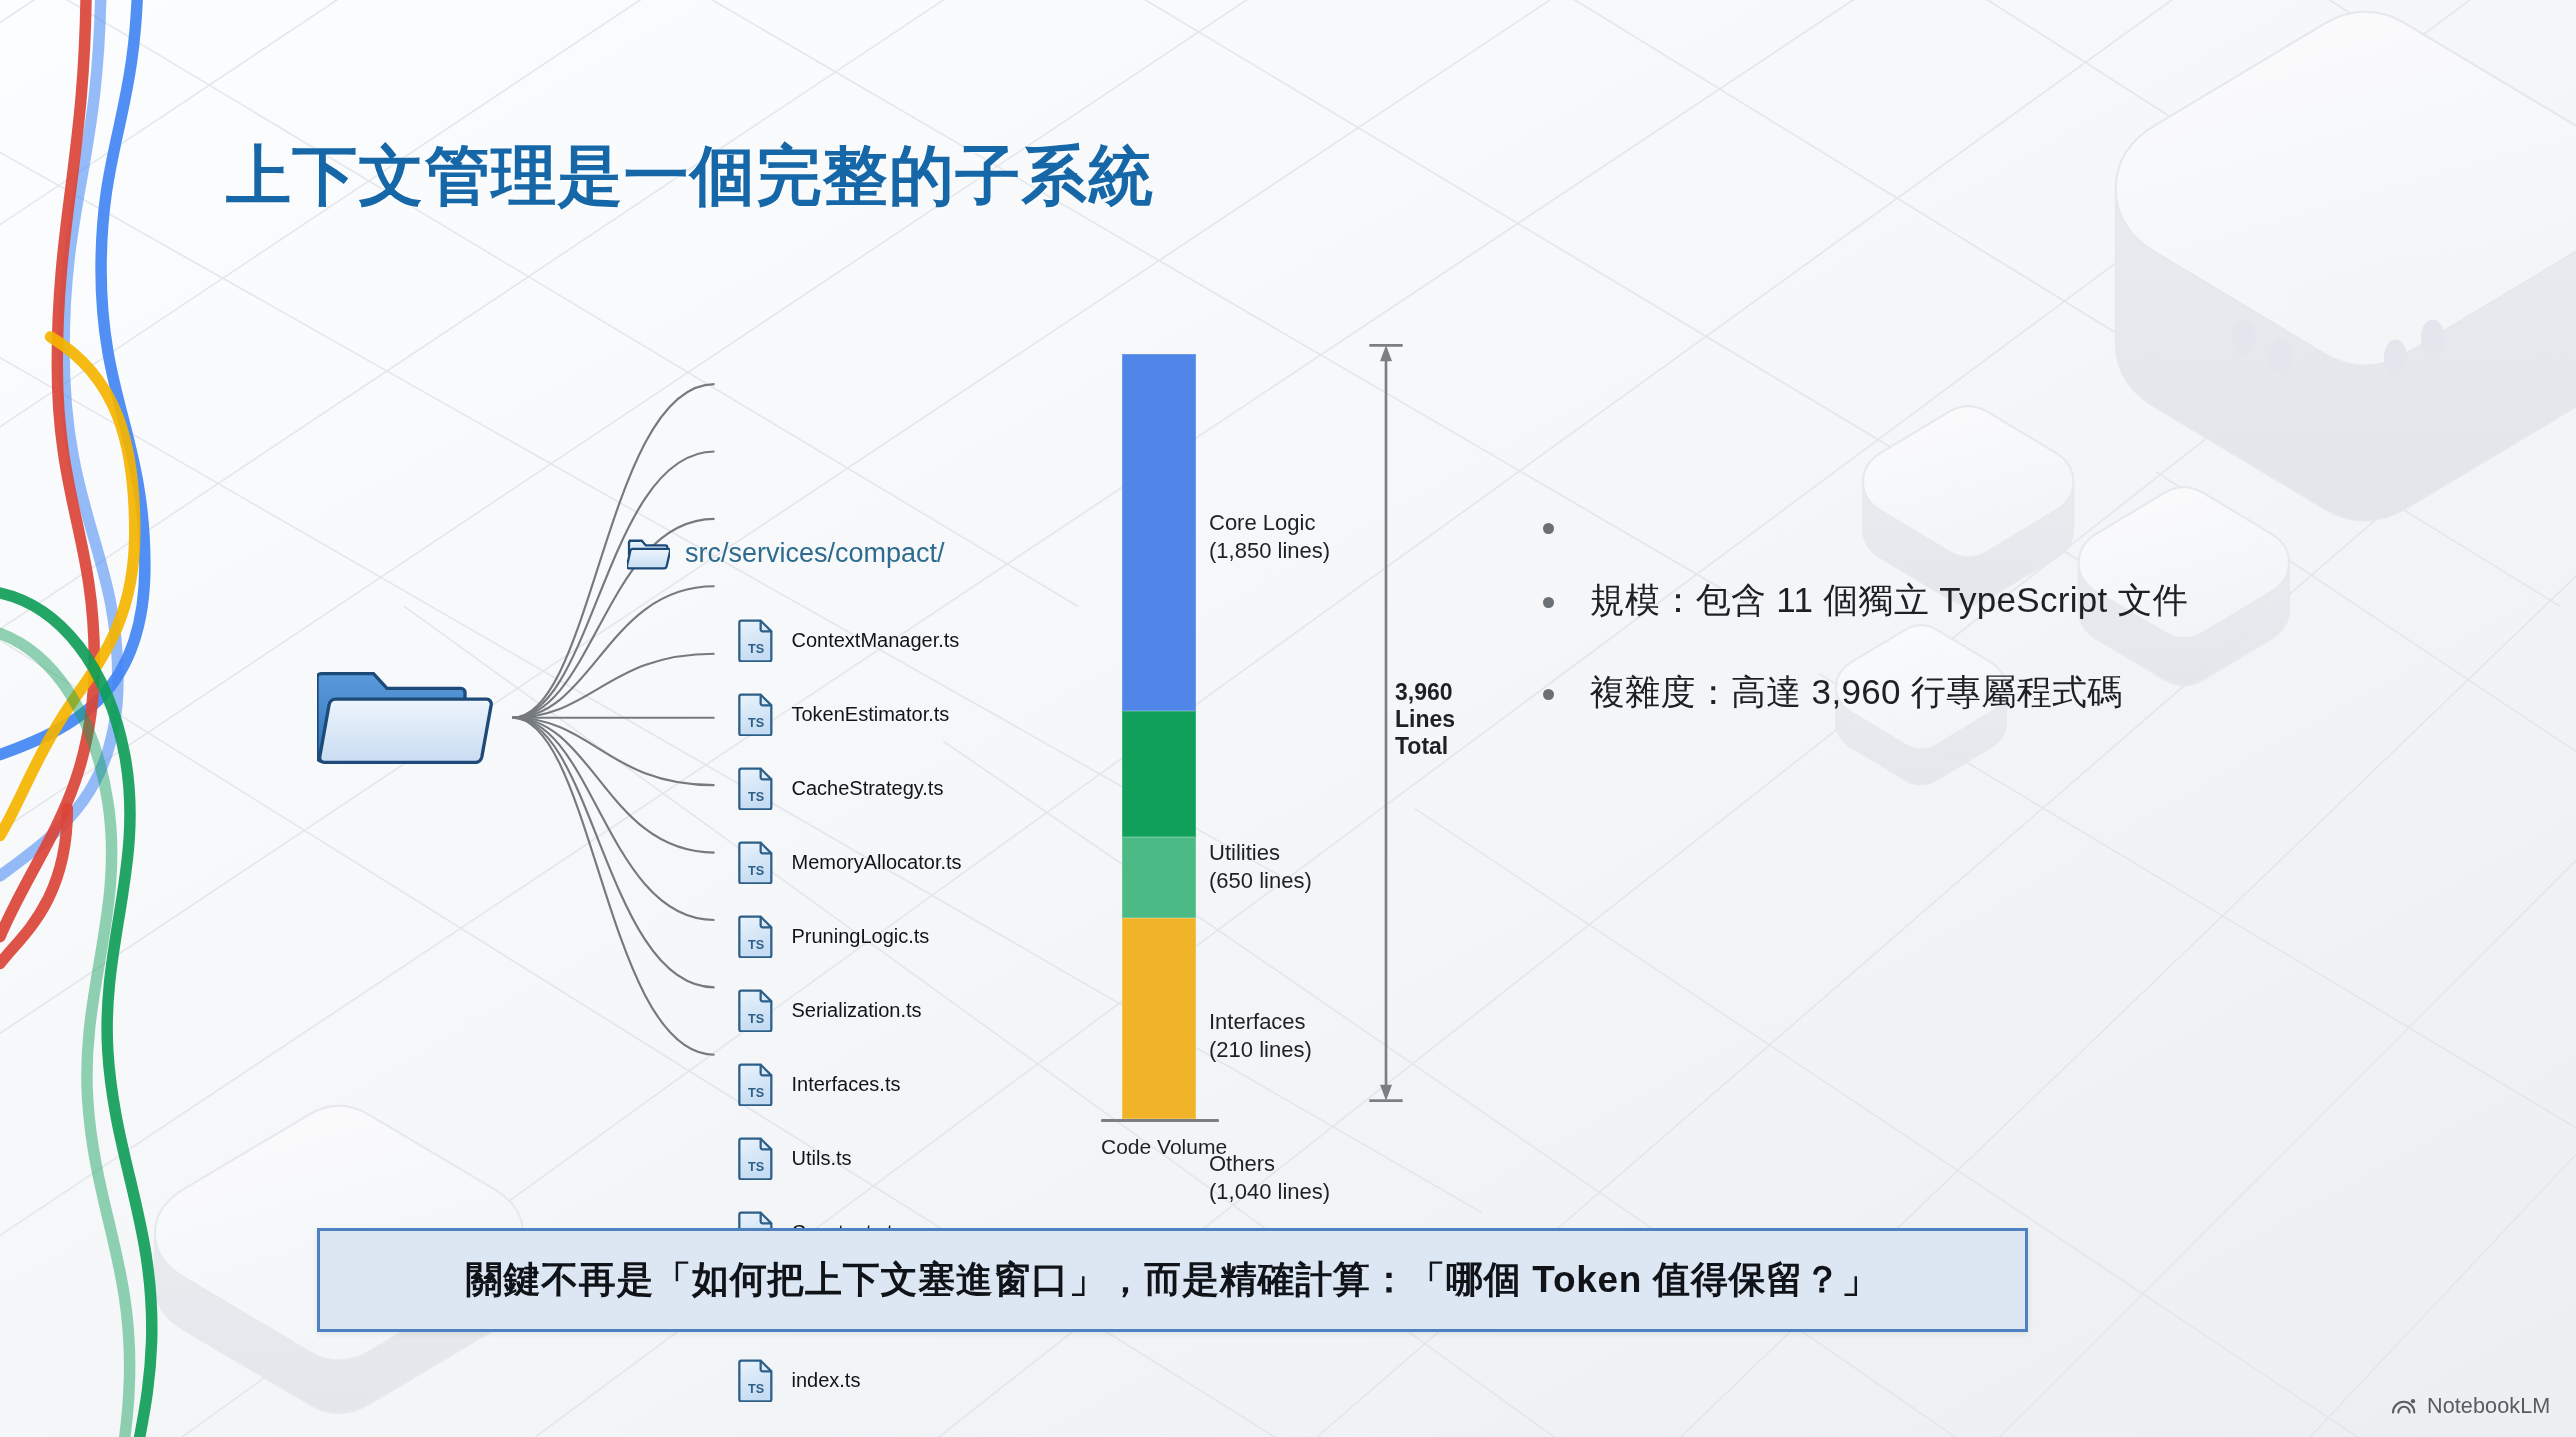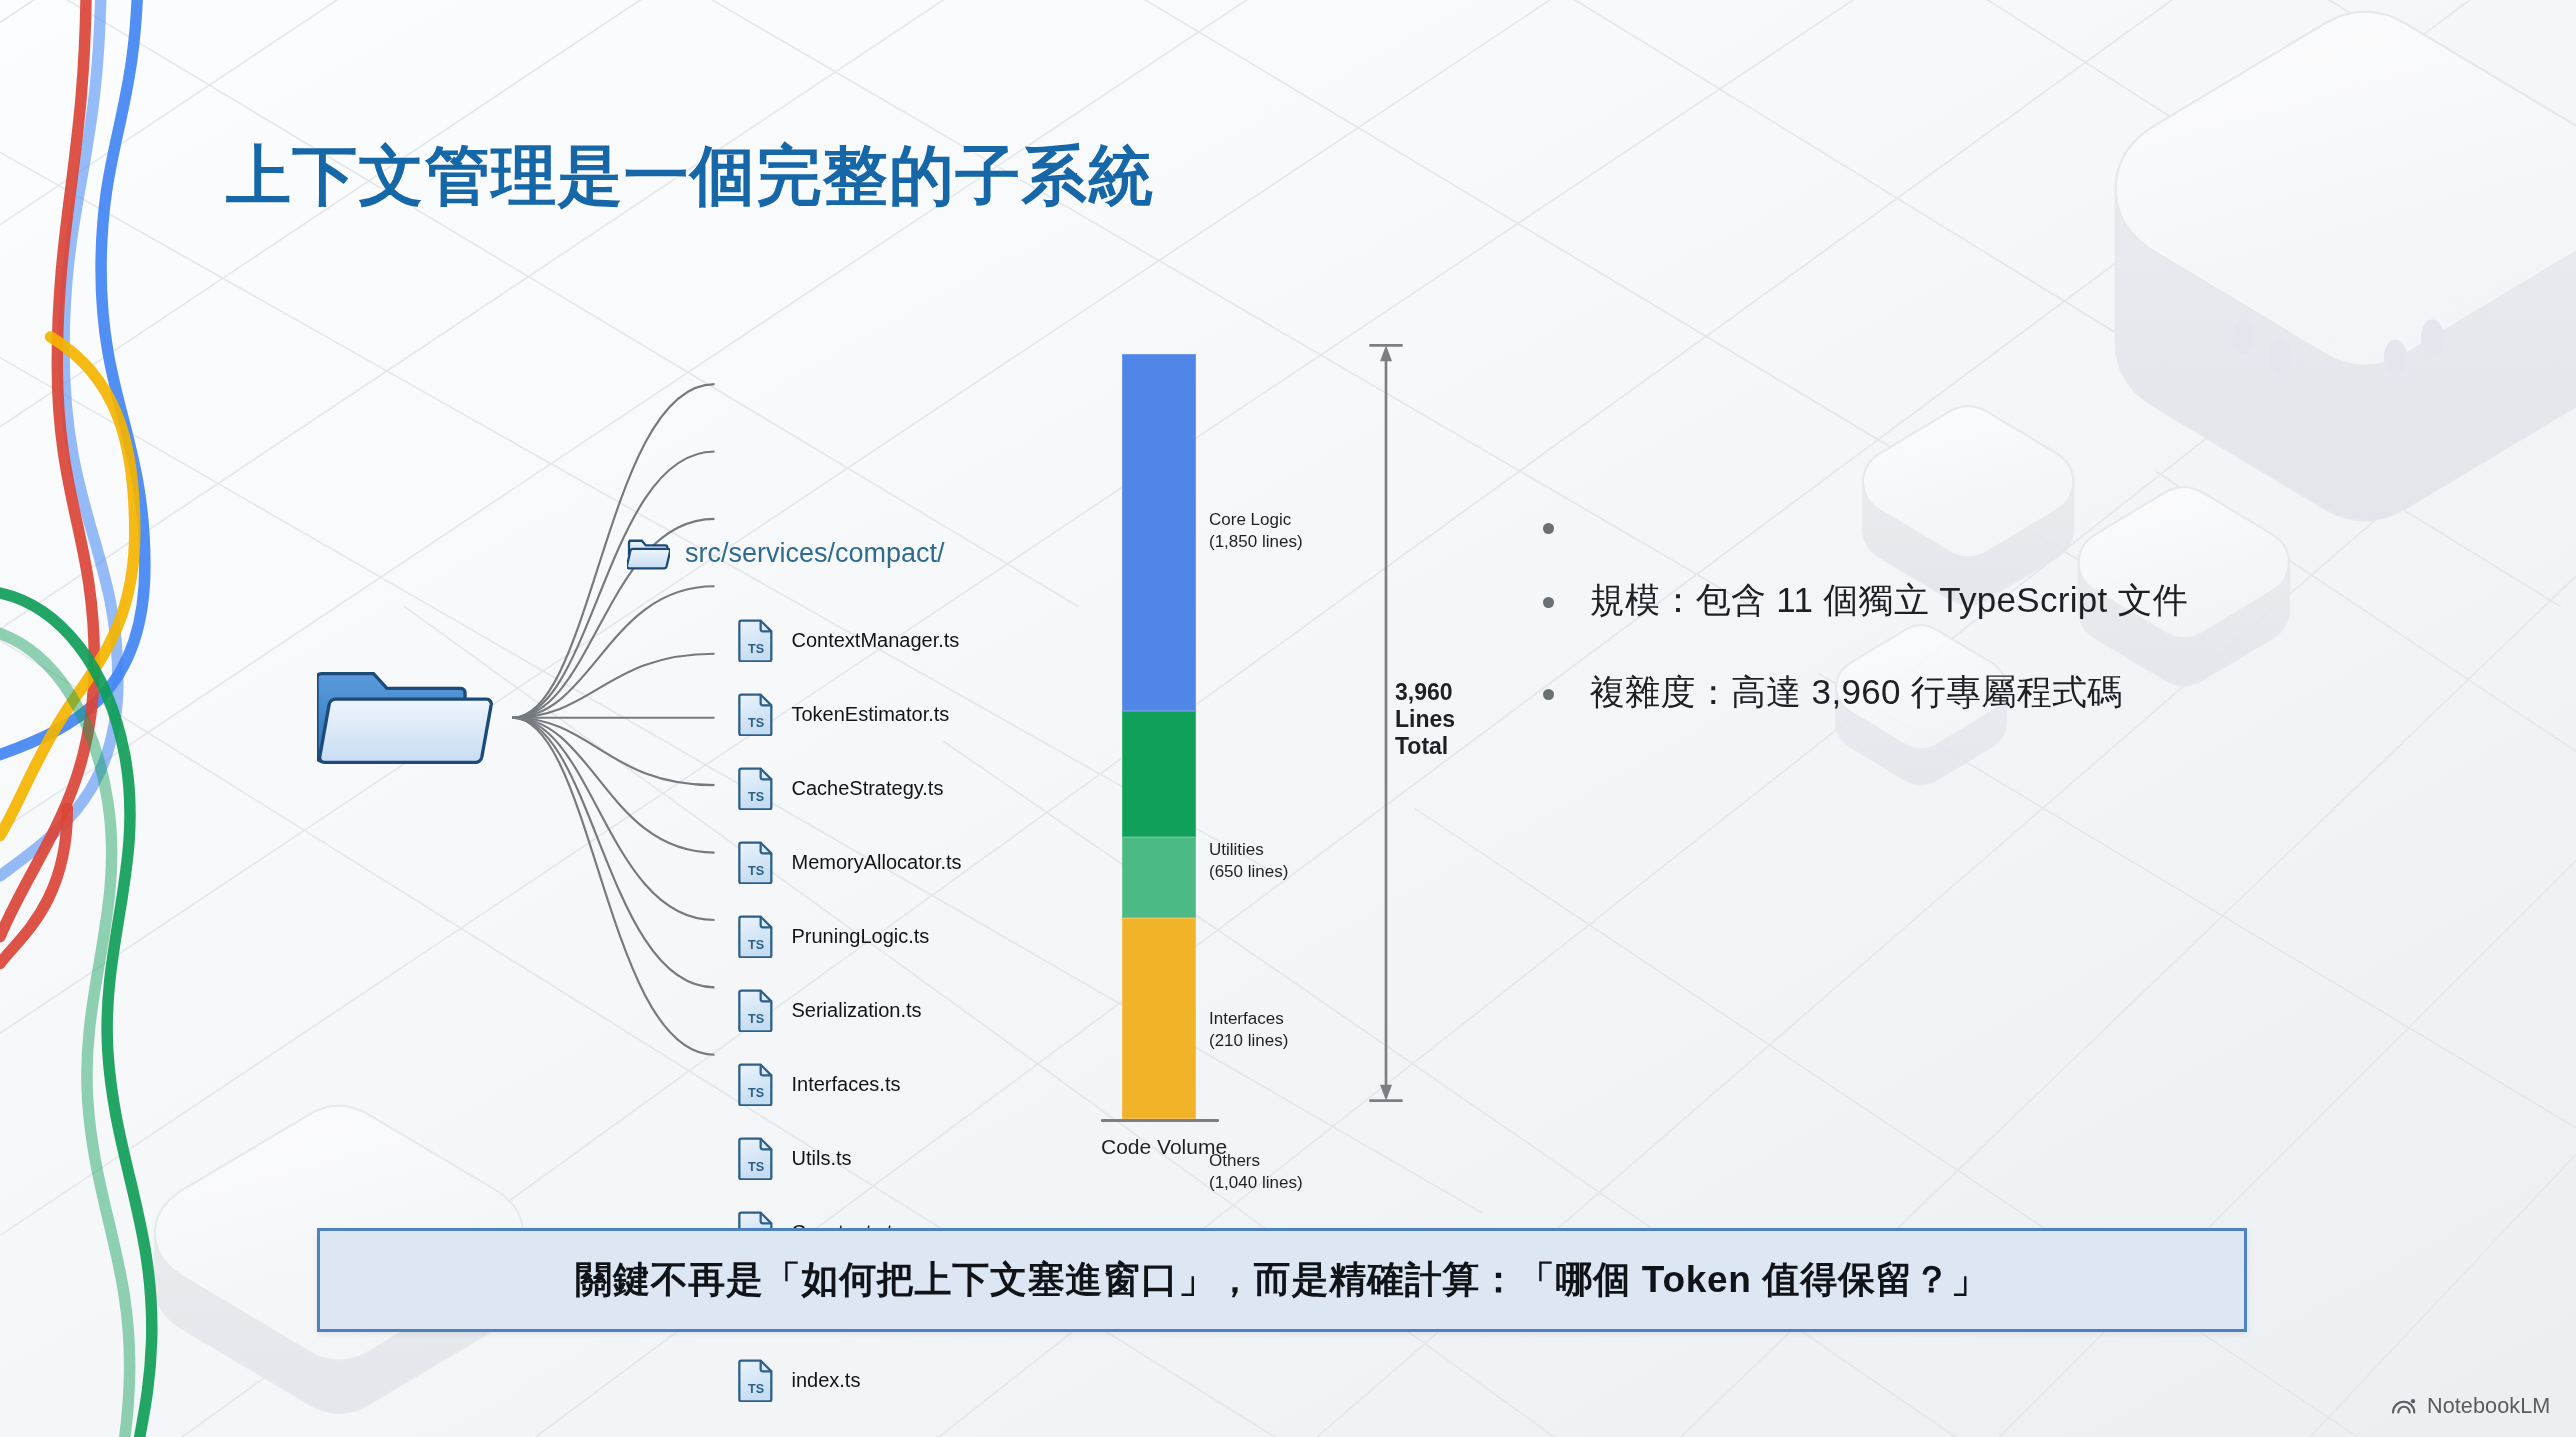--- a/index.html
+++ b/index.html
@@ -132,21 +132,21 @@
     position: absolute;
     left: 30px;
     top: 798px;
     font-size: 21px;
     color: #1d2125;
     white-space: nowrap;
   }
   .seg-label {
     position: absolute;
     left: 138px;
-    font-size: 17px;
+    font-size: 22px;
     color: #1d2125;
     line-height: 1.28;
     white-space: nowrap;
   }
 
   #total-arrow {
     position: absolute;
     left: 1366px;
     top: 337px;
     width: 40px;
@@ -188,21 +188,21 @@
     color: #1d2125;
     line-height: 1.52;
     letter-spacing: 0.3px;
   }
 
   
   #banner {
     position: absolute;
     left: 317px;
     top: 1228px;
-    width: 1930px;
+    width: 1711px;
     height: 104px;
     box-sizing: border-box;
     background: #dde7f4;
     border: 3.4px solid #4d81c0;
     display: flex;
     align-items: center;
     justify-content: center;
     box-shadow: 0 2.7px 6.7px rgba(0,0,0,0.07);
   }
   #banner-text {

